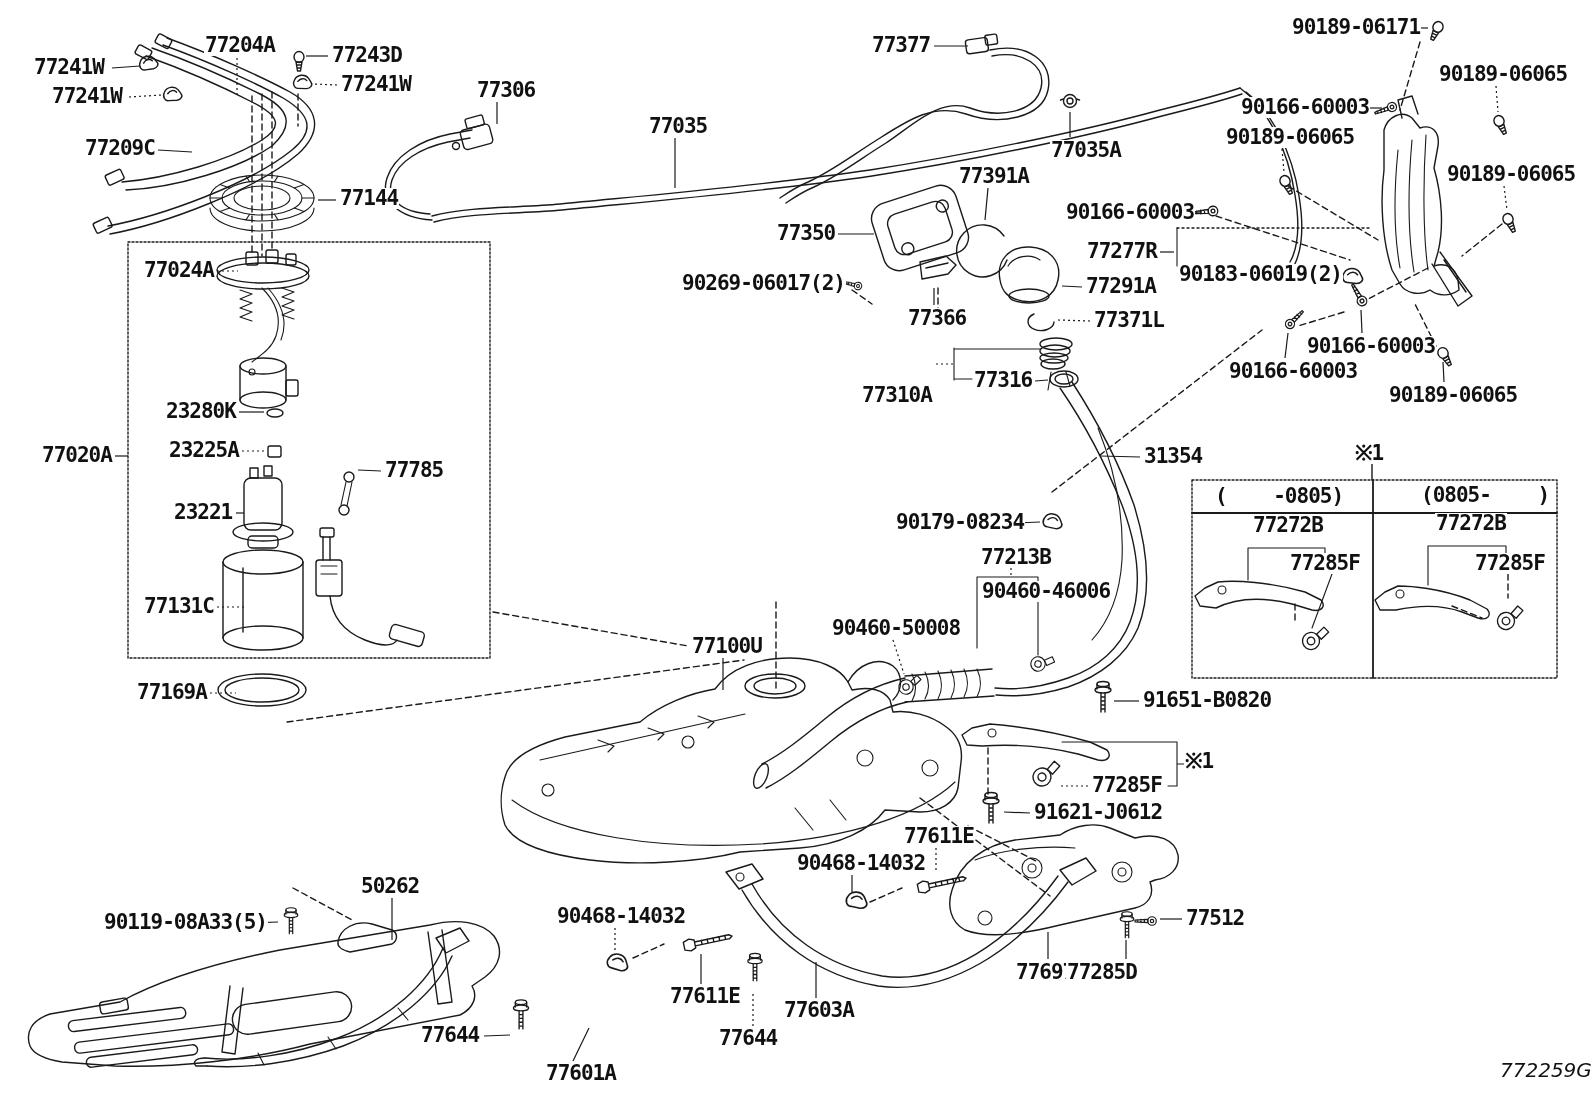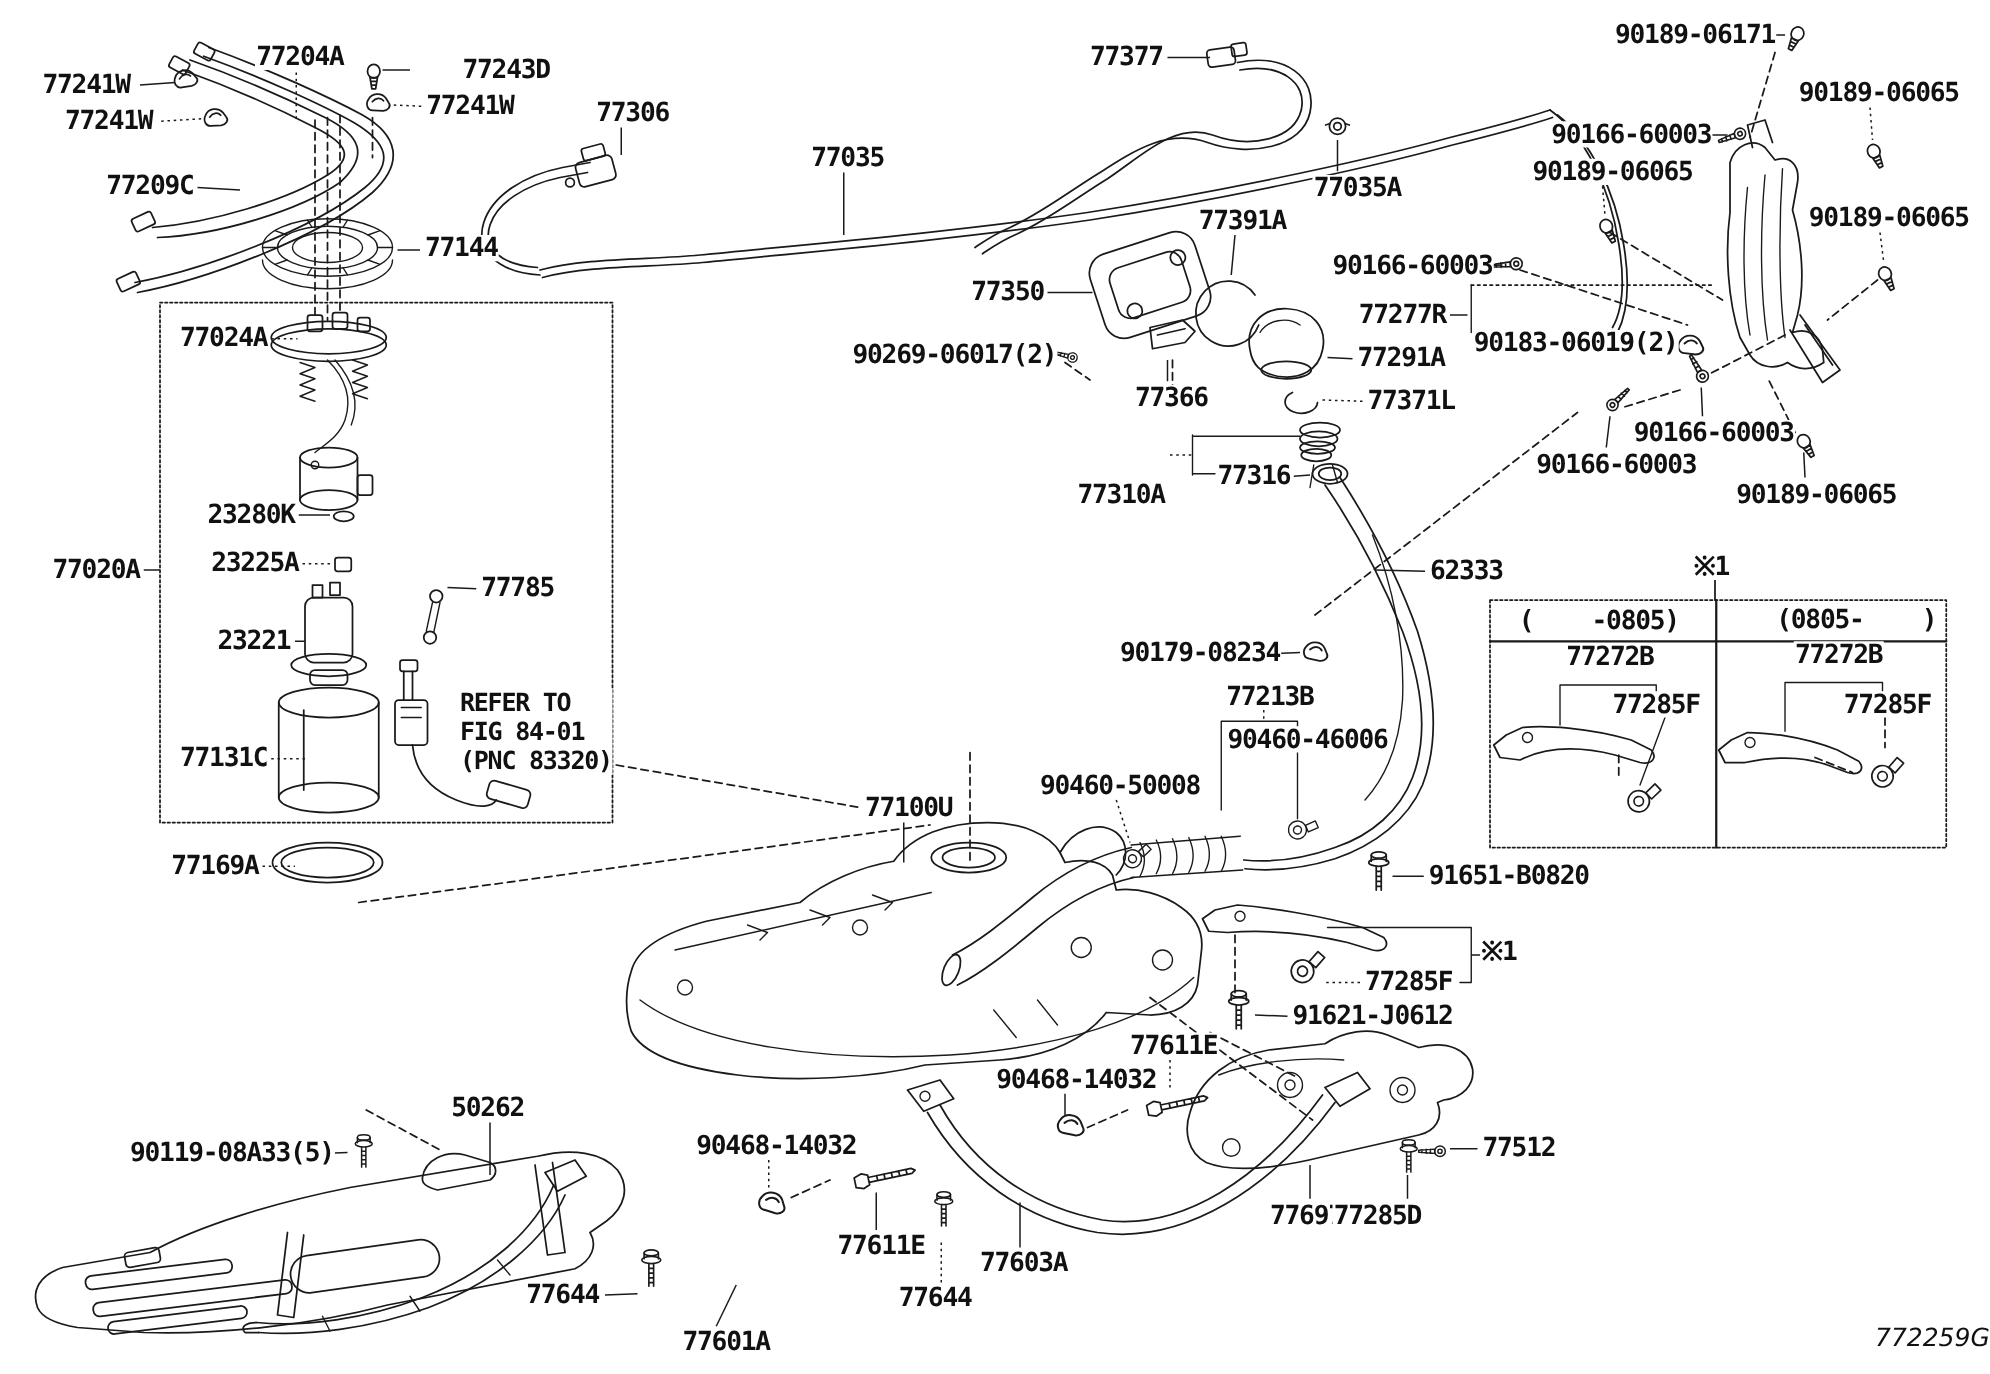--- a/index.html
+++ b/index.html
@@ -352,21 +352,21 @@
         <line x1="1048" y1="959" x2="1048" y2="932"></line>
         <line x1="1126" y1="959" x2="1126" y2="940"></line>
         <line x1="1182" y1="919" x2="1160" y2="919"></line>
       </g>
 </svg>
 
 <div class="layer">
       <div class="label" style="left: 33px; top: 57px;">77241W</div>
       <div class="label" style="left: 51px; top: 86px;">77241W</div>
       <div class="label" style="left: 204px; top: 35px;">77204A</div>
-      <div class="label" style="left: 331px; top: 45px; margin-left: 38px;">77243D</div>
+      <div class="label" style="left: 331px; top: 45px;">77243D</div>
       <div class="label" style="left: 340px; top: 74px;">77241W</div>
       <div class="label" style="left: 84px; top: 138px;">77209C</div>
       <div class="label" style="left: 339px; top: 188px;">77144</div>
       <div class="label" style="left: 143px; top: 260px;">77024A</div>
       <div class="label" style="left: 165px; top: 401px;">23280K</div>
       <div class="label" style="left: 168px; top: 440px;">23225A</div>
       <div class="label" style="left: 41px; top: 445px;">77020A</div>
       <div class="label" style="left: 384px; top: 460px;">77785</div>
       <div class="label" style="left: 173px; top: 502px;">23221</div>
       <div class="label" style="left: 143px; top: 596px;">77131C</div>
@@ -387,21 +387,21 @@
       <div class="label" style="left: 1178px; top: 264px;">90183-06019(2)</div>
       <div class="label" style="left: 1065px; top: 202px;">90166-60003</div>
       <div class="label" style="left: 1291px; top: 17px;">90189-06171</div>
       <div class="label" style="left: 1438px; top: 64px;">90189-06065</div>
       <div class="label" style="left: 1240px; top: 97px;">90166-60003</div>
       <div class="label" style="left: 1225px; top: 127px;">90189-06065</div>
       <div class="label" style="left: 1446px; top: 164px;">90189-06065</div>
       <div class="label" style="left: 1306px; top: 336px;">90166-60003</div>
       <div class="label" style="left: 1228px; top: 361px;">90166-60003</div>
       <div class="label" style="left: 1388px; top: 385px;">90189-06065</div>
-      <div class="label" style="left: 1143px; top: 446px;">62333</div>
+      <div class="label" style="left: 1143px; top: 446px;">31354</div>
       <div class="label" style="left: 895px; top: 512px;">90179-08234</div>
       <div class="label" style="left: 980px; top: 547px;">77213B</div>
       <div class="label" style="left: 981px; top: 581px;">90460-46006</div>
       <div class="label" style="left: 831px; top: 618px;">90460-50008</div>
       <div class="label" style="left: 691px; top: 636px;">77100U</div>
       <div class="label" style="left: 1142px; top: 690px;">91651-B0820</div>
       <div class="label" style="left: 1091px; top: 775px;">77285F</div>
       <div class="label" style="left: 1033px; top: 802px;">91621-J0612</div>
       <div class="label" style="left: 103px; top: 912px;">90119-08A33(5)</div>
       <div class="label" style="left: 360px; top: 876px;">50262</div>
@@ -411,23 +411,20 @@
       <div class="label" style="left: 669px; top: 986px;">77611E</div>
       <div class="label" style="left: 718px; top: 1028px;">77644</div>
       <div class="label" style="left: 783px; top: 1000px;">77603A</div>
       <div class="label" style="left: 796px; top: 853px;">90468-14032</div>
       <div class="label" style="left: 903px; top: 826px;">77611E</div>
       <div class="label" style="left: 1015px; top: 962px;">77697</div>
       <div class="label" style="left: 1066px; top: 962px;">77285D</div>
       <div class="label" style="left: 1185px; top: 908px;">77512</div>
     </div>
 
-<div class="label note" style="left:367px;top:551px">REFER TO
-FIG 84-01
-(PNC 83320)</div>
 <div class="label code" style="left:1499px;top:1060px">772259G</div>
 <div class="label" style="left:1354px;top:443px">※1</div>
 <div class="label" style="left:1184px;top:751px">※1</div>
 <div class="label" style="left:1214px;top:486px">(    -0805)</div>
 <div class="label" style="left:1420px;top:485px">(0805-    )</div>
 <div class="label" style="left:1252px;top:515px">77272B</div>
 <div class="label" style="left:1289px;top:553px">77285F</div>
 <div class="label" style="left:1435px;top:513px">77272B</div>
 <div class="label" style="left:1474px;top:553px">77285F</div>
 

